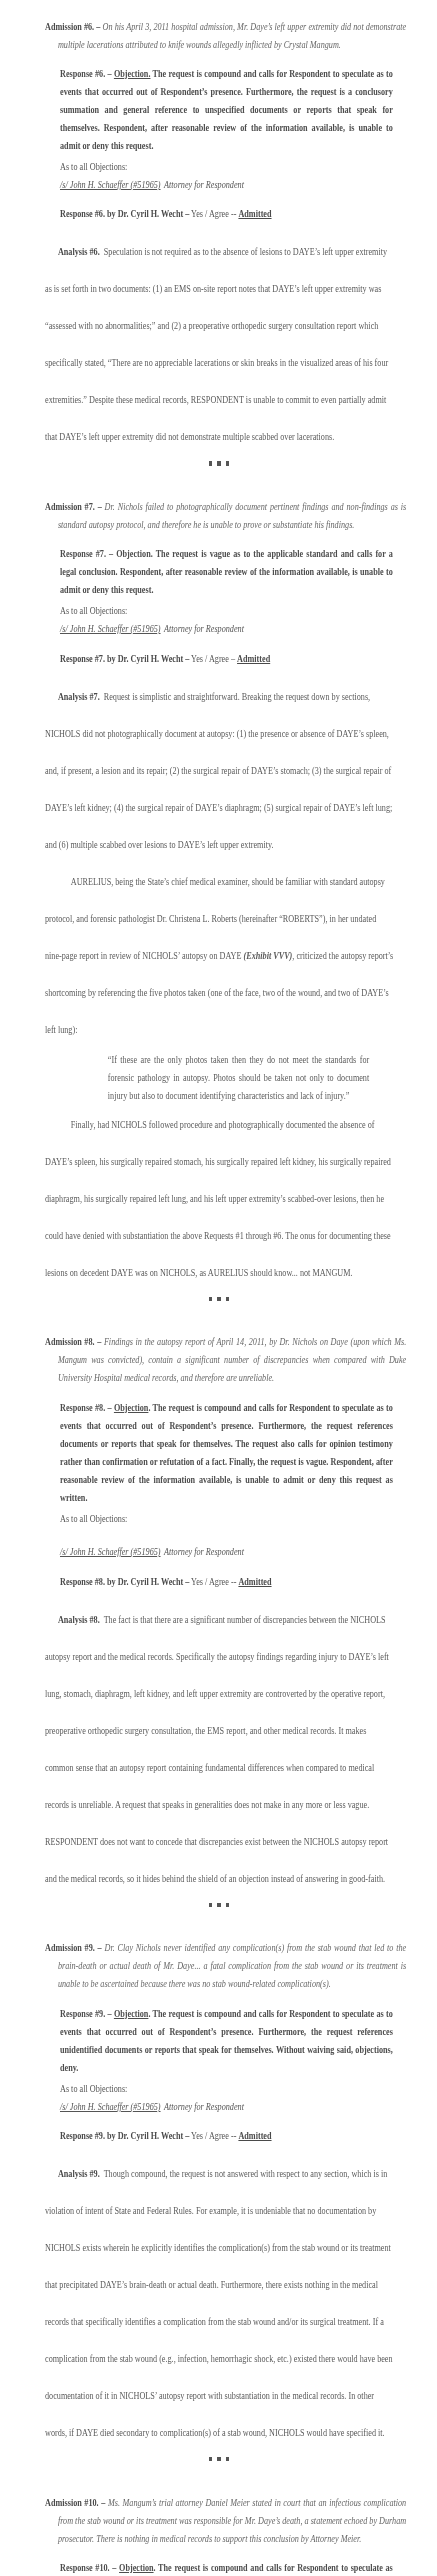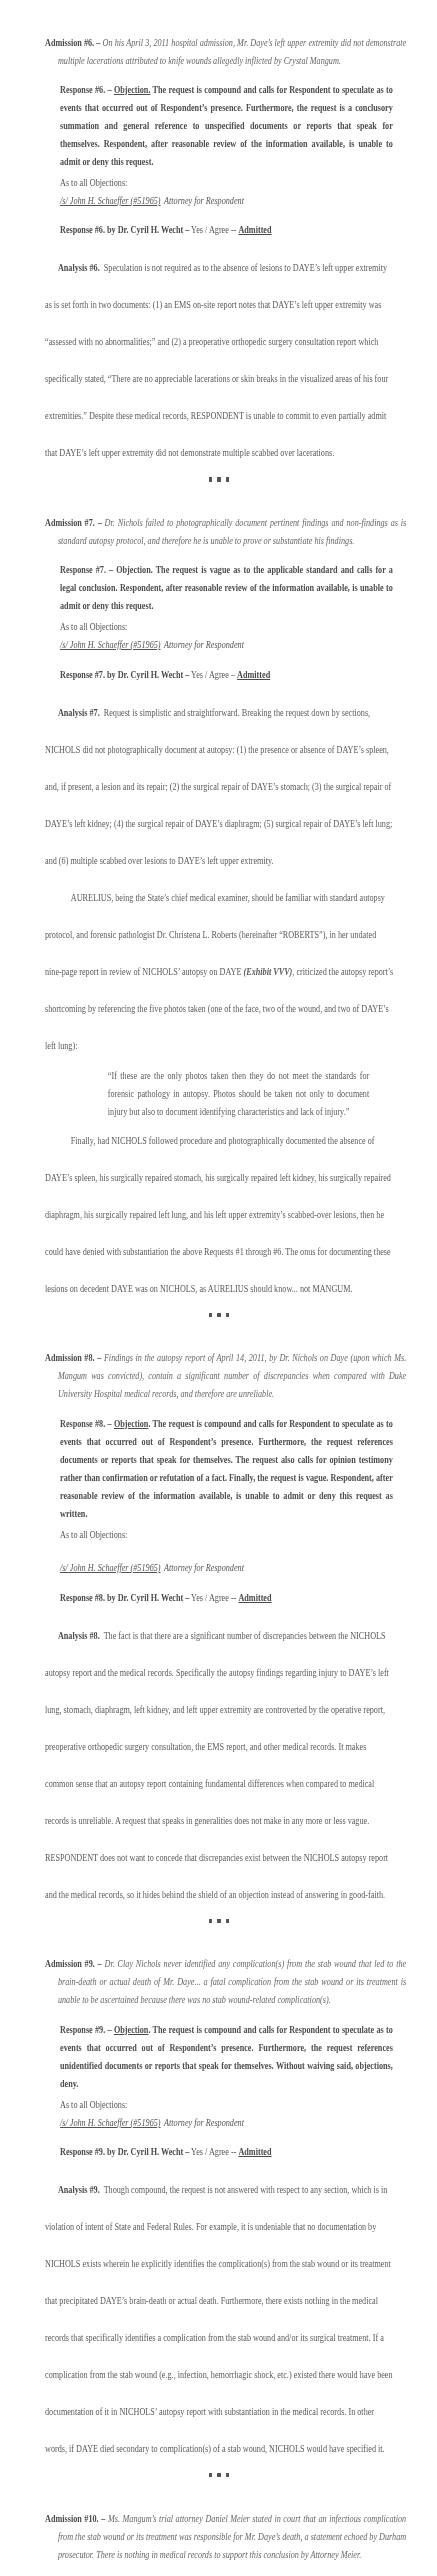--- a/index.html
+++ b/index.html
@@ -57,21 +57,21 @@
   .analysis p { margin: 0; }
   .analysis p.indent2 { text-indent: 30px; }
   .blockquote {
     margin: 2.1px 0 2.1px 73px;
     width: 304px;
     font-size: 9.5px; line-height: 18px; text-align: justify; color: #5a5a5a;
     text-indent: 0;
   }
   .sep { text-align: center; margin: 2.1px 0 29px 0; height: 10.3px; }
   .sep span { display: inline-block; width: 3.1px; height: 4.1px; background: #555; margin: 0 2.6px; }
-  .section { margin-bottom: 6.2px; margin-top: 16px; }
+  .section { margin-bottom: 6.2px; }
 </style>
 </head>
 <body>
 
 <div class="page">
 <div class="col">
 
   <div class="section">
     <div class="admission">
       <span class="lbl">Admission #6. –</span>

